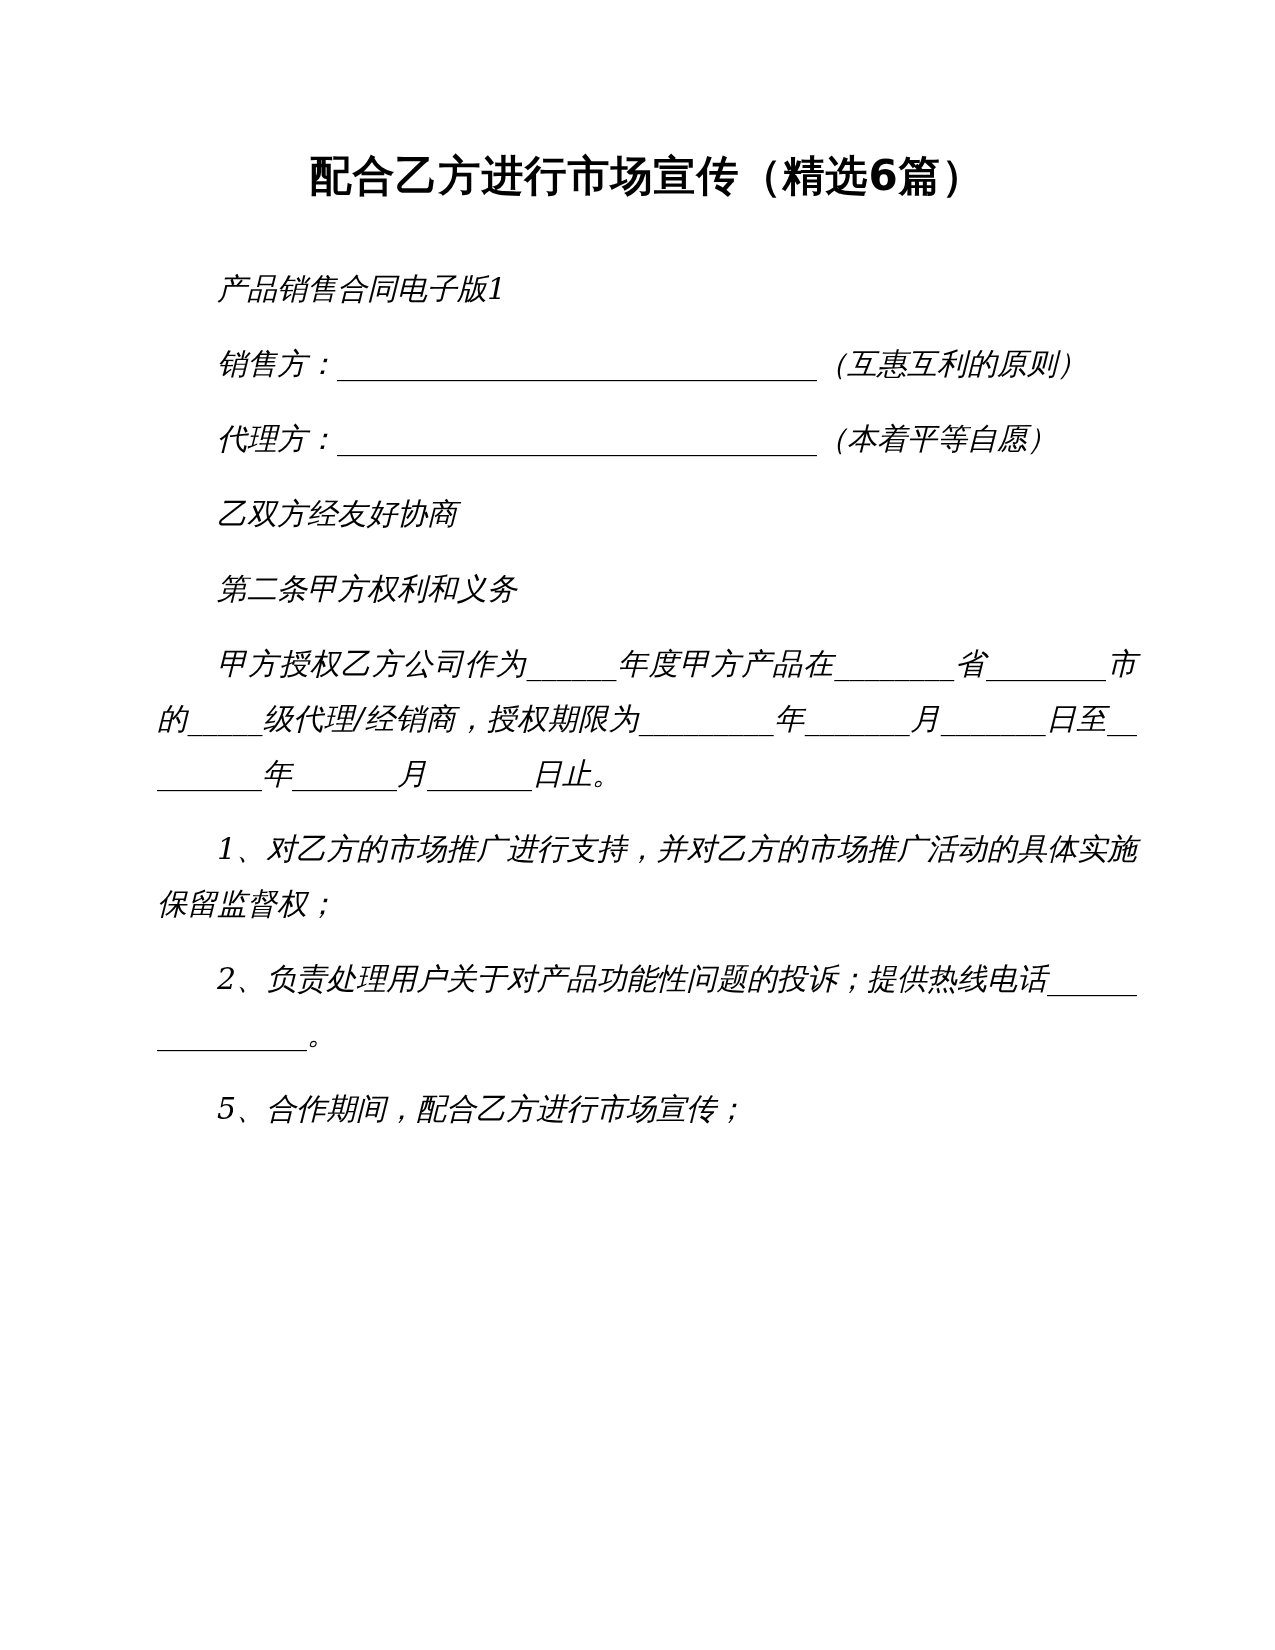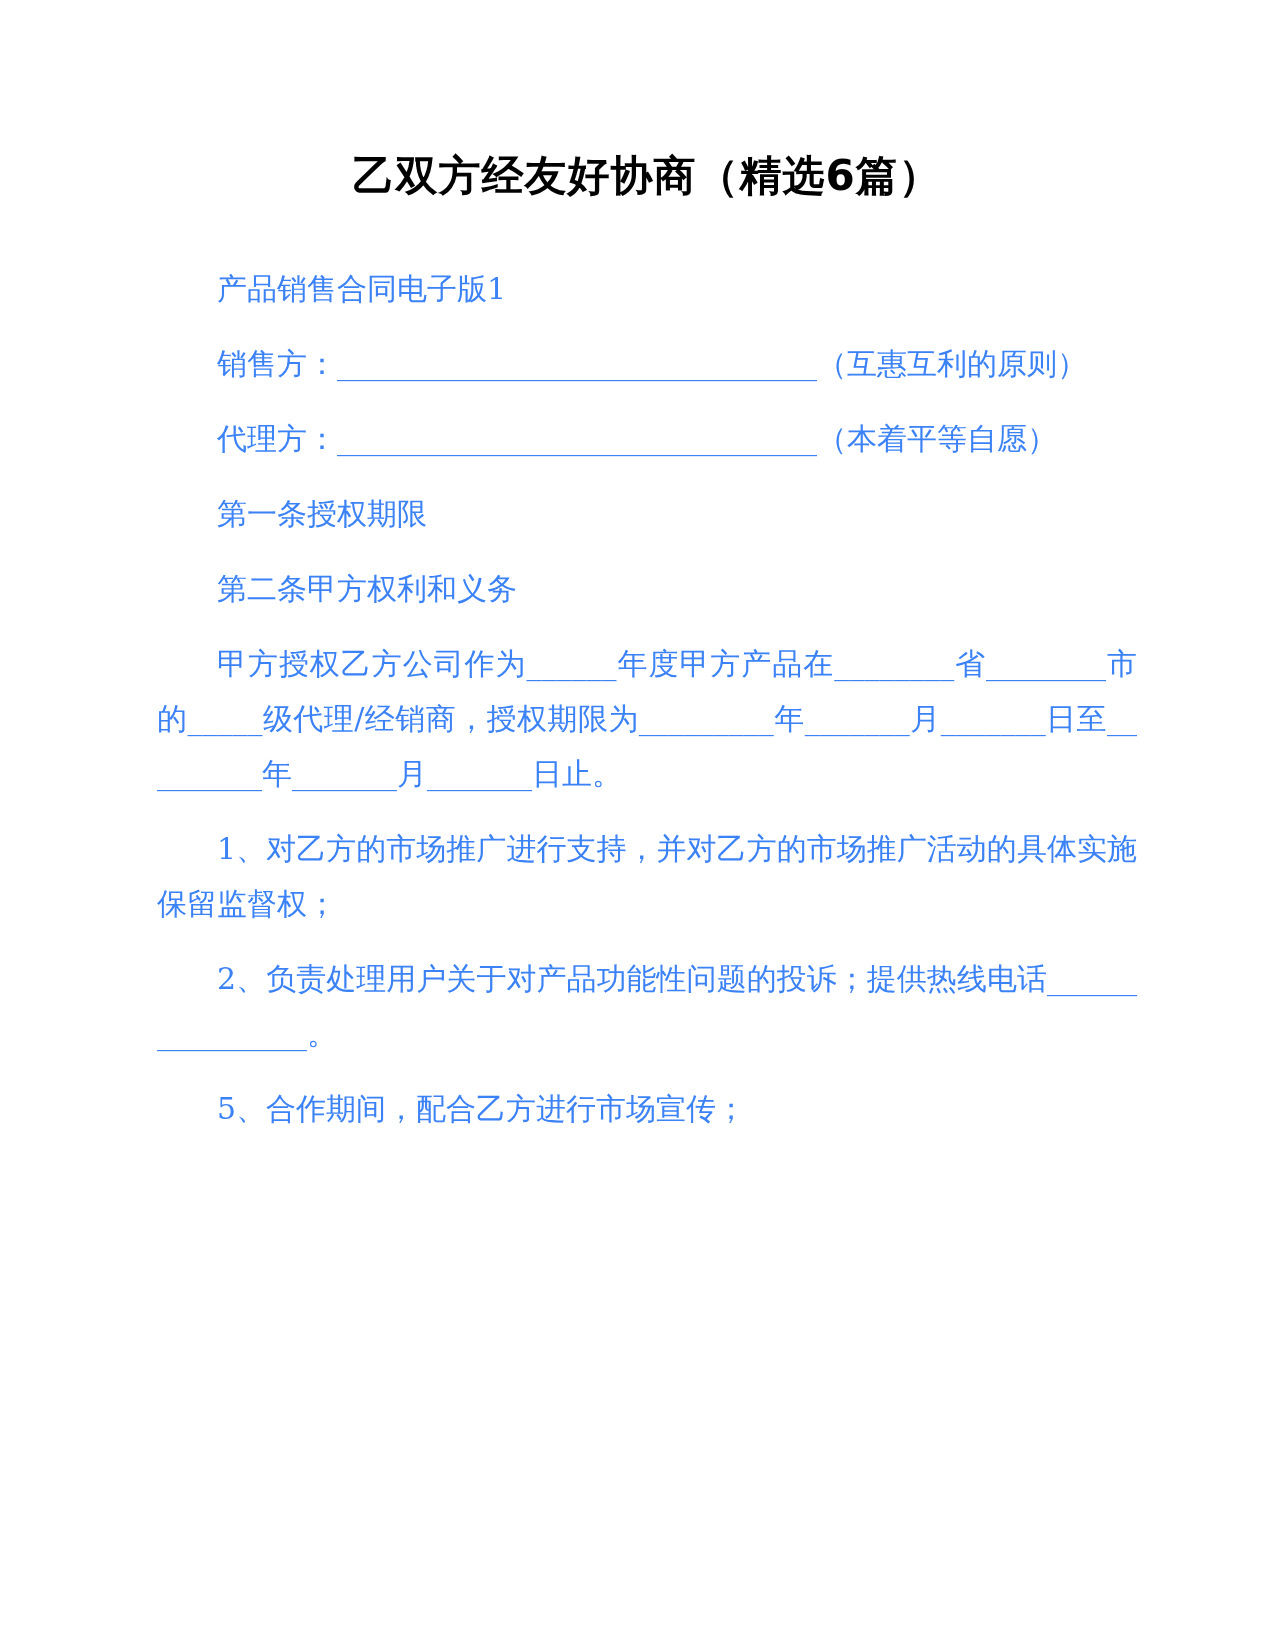--- a/index.html
+++ b/index.html
@@ -29,38 +29,39 @@
   }
   .body-text {
     font-family: "DejaVu Serif", "Liberation Serif", serif;
     font-size: 30px;
     line-height: 55px;
     text-align: justify;
     text-indent: 2em;
     word-break: break-all;
     line-break: anywhere;
     margin-bottom: 20px;
-    color: #3b82f6;
+    color: #000000;
+    font-style: italic;
   }
 </style>
 </head>
 <body>
 
 <div class="page">
 
-  <h1 class="doc-title">乙双方经友好协商（精选6篇）</h1>
+  <h1 class="doc-title">配合乙方进行市场宣传（精选6篇）</h1>
 
   <p class="body-text">产品销售合同电子版1</p>
 
   <p class="body-text">销售方：________________________________（互惠互利的原则）</p>
 
   <p class="body-text">代理方：________________________________（本着平等自愿）</p>
 
 
-  <p class="body-text">第一条授权期限</p>
+  <p class="body-text">乙双方经友好协商</p>
 
   <p class="body-text">第二条甲方权利和义务</p>
 
   <p class="body-text">甲方授权乙方公司作为______年度甲方产品在________省________市的_____级代理/经销商，授权期限为_________年_______月_______日至_________年_______月_______日止。</p>
 
   <p class="body-text">1、对乙方的市场推广进行支持，并对乙方的市场推广活动的具体实施保留监督权；</p>
 
   <p class="body-text">2、负责处理用户关于对产品功能性问题的投诉；提供热线电话________________。</p>
 
   <p class="body-text">5、合作期间，配合乙方进行市场宣传；</p>

